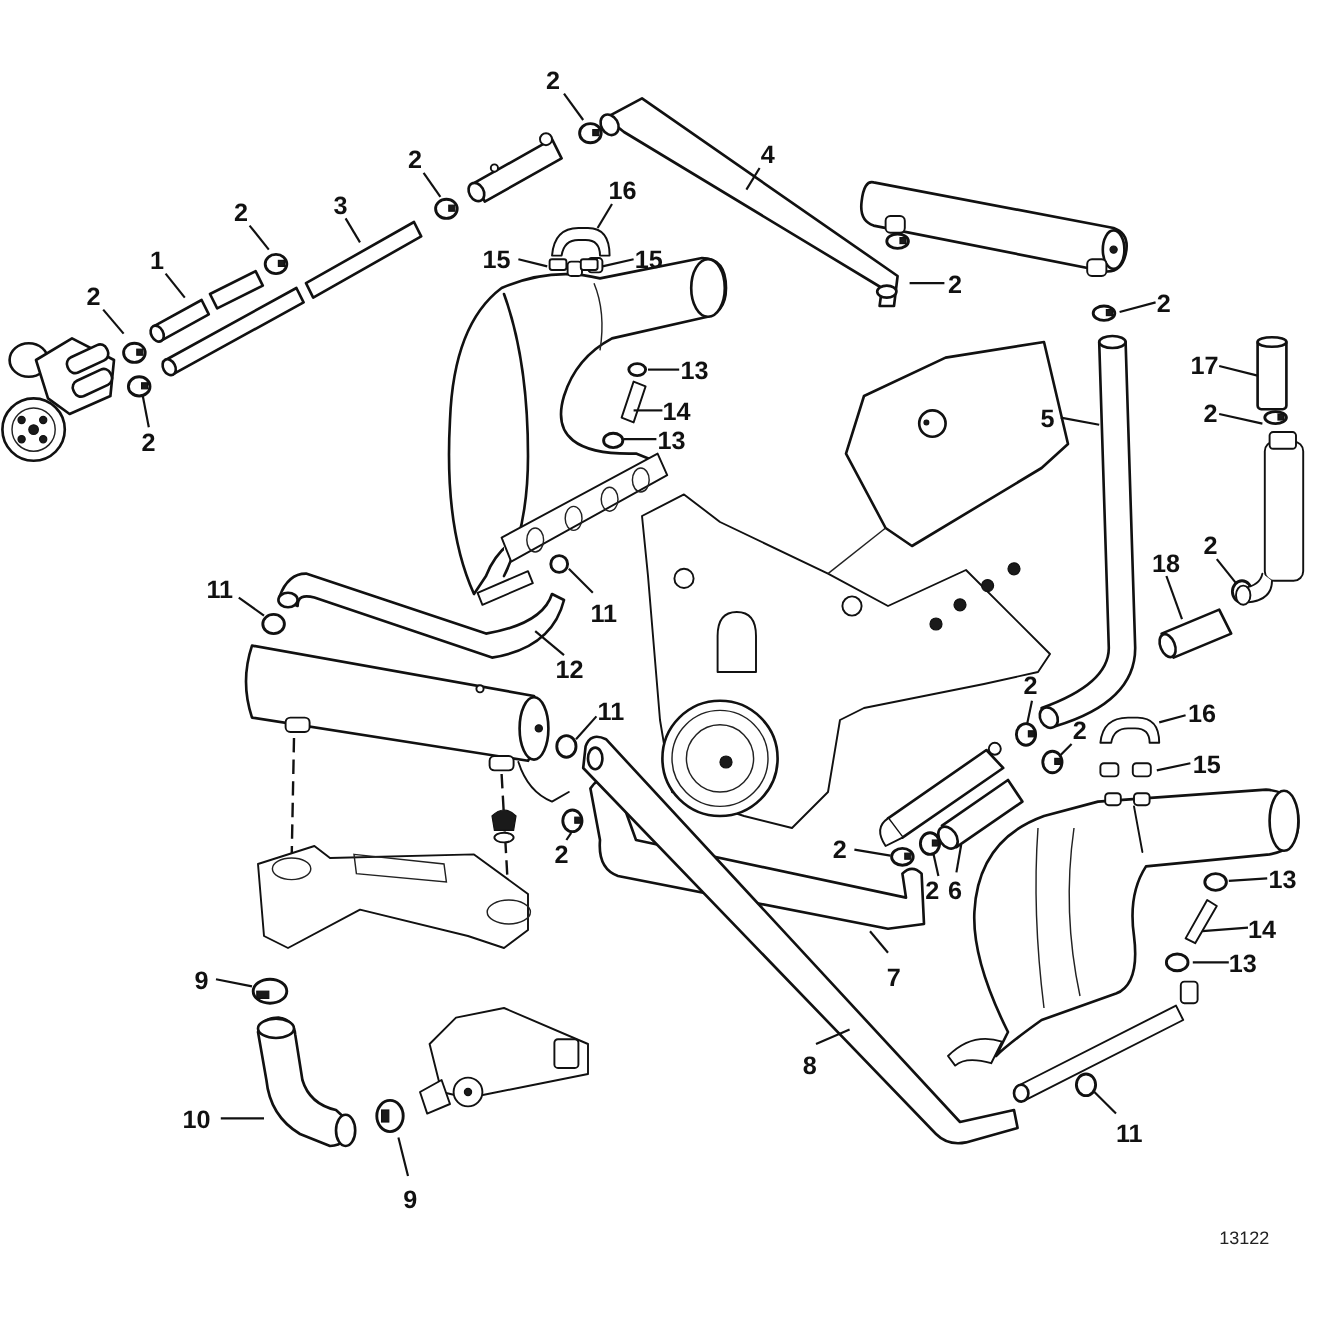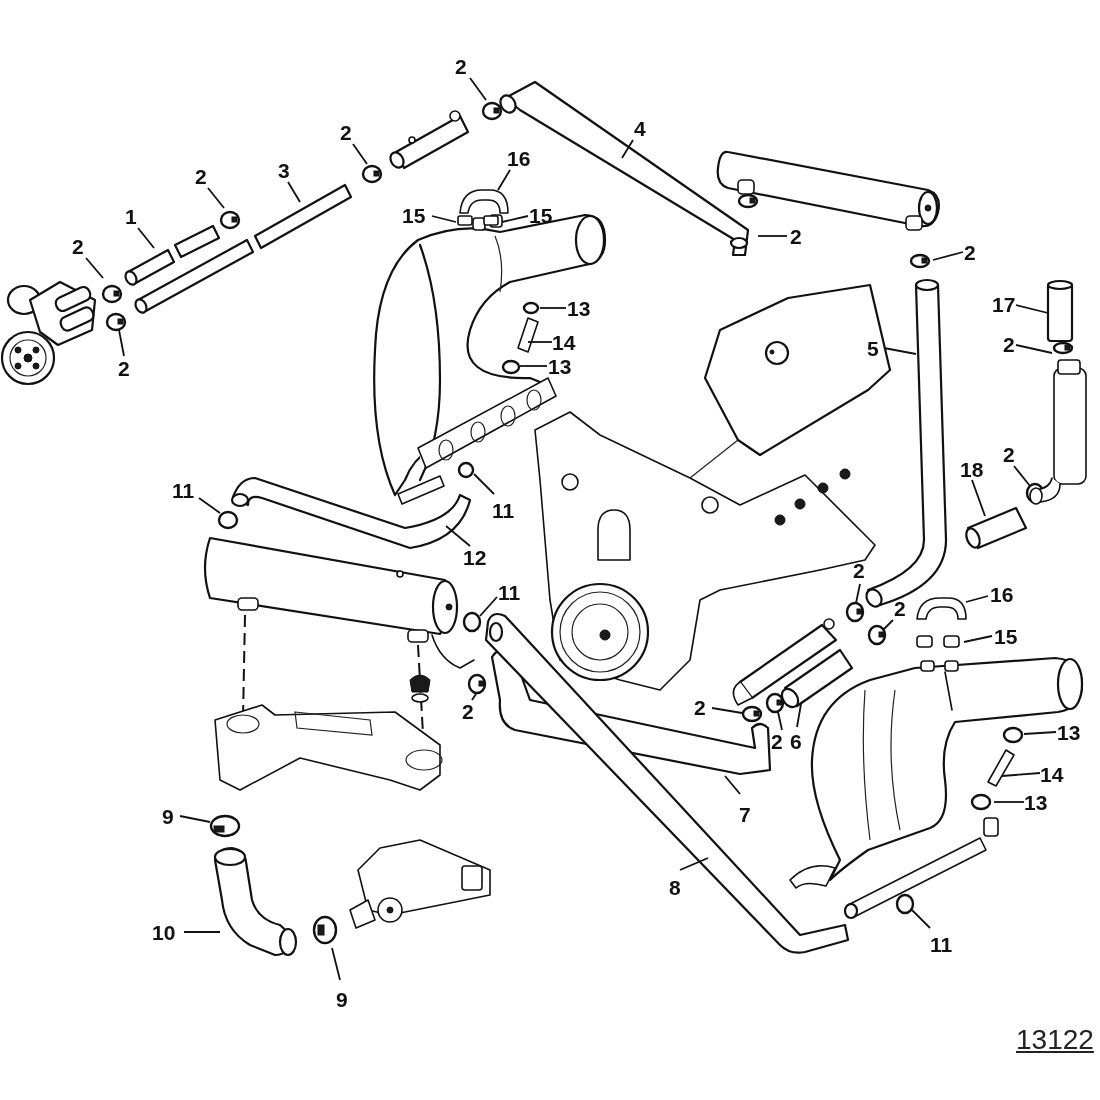--- a/index.html
+++ b/index.html
@@ -6,21 +6,21 @@
   body { width: 1100px; height: 1100px; overflow: hidden; position: relative; font-family: "Liberation Sans", sans-serif; }
   #diagram { position: absolute; left: 0; top: 0; width: 1100px; height: 1100px; }
   .part { fill: #ffffff; stroke: #111111; stroke-width: 2.2; stroke-linejoin: round; stroke-linecap: round; }
   .part-thin { fill: #ffffff; stroke: #111111; stroke-width: 1.6; stroke-linejoin: round; stroke-linecap: round; }
   .detail { fill: none; stroke: #222222; stroke-width: 1.2; }
   .dark { fill: #1a1a1a; stroke: #111; stroke-width: 1; }
   .clamp { fill: #ffffff; stroke: #111111; stroke-width: 2.4; }
   .dash { fill: none; stroke: #111; stroke-width: 2; stroke-dasharray: 12 6; }
   .leader { stroke: #111111; stroke-width: 1.8; fill: none; }
   .callout-num { font-family: "Liberation Sans", sans-serif; font-weight: bold; font-size: 21px; fill: #111111; }
-  .fig-num { position: absolute; left: 1016px; top: 1024px; font-family: "Liberation Sans", sans-serif; font-size: 28px; color: #222222; text-decoration: underline; }
+  .fig-num { position: absolute; left: 1016px; top: 1024px; font-family: "Liberation Sans", sans-serif; font-size: 15px; color: #222222; }
 </style>
 </head>
 <body>
 
 <svg id="diagram" viewBox="0 0 1100 1100" xmlns="http://www.w3.org/2000/svg">
 
   <g>
     <ellipse class="part" cx="24" cy="300" rx="16" ry="14"></ellipse>
     <path class="part" d="M30 300 L60 282 L95 300 L92 330 L58 345 L40 332 Z"></path>
     <rect class="part" x="55" y="292" width="36" height="14" rx="6" transform="rotate(-25 73 299)"></rect>

